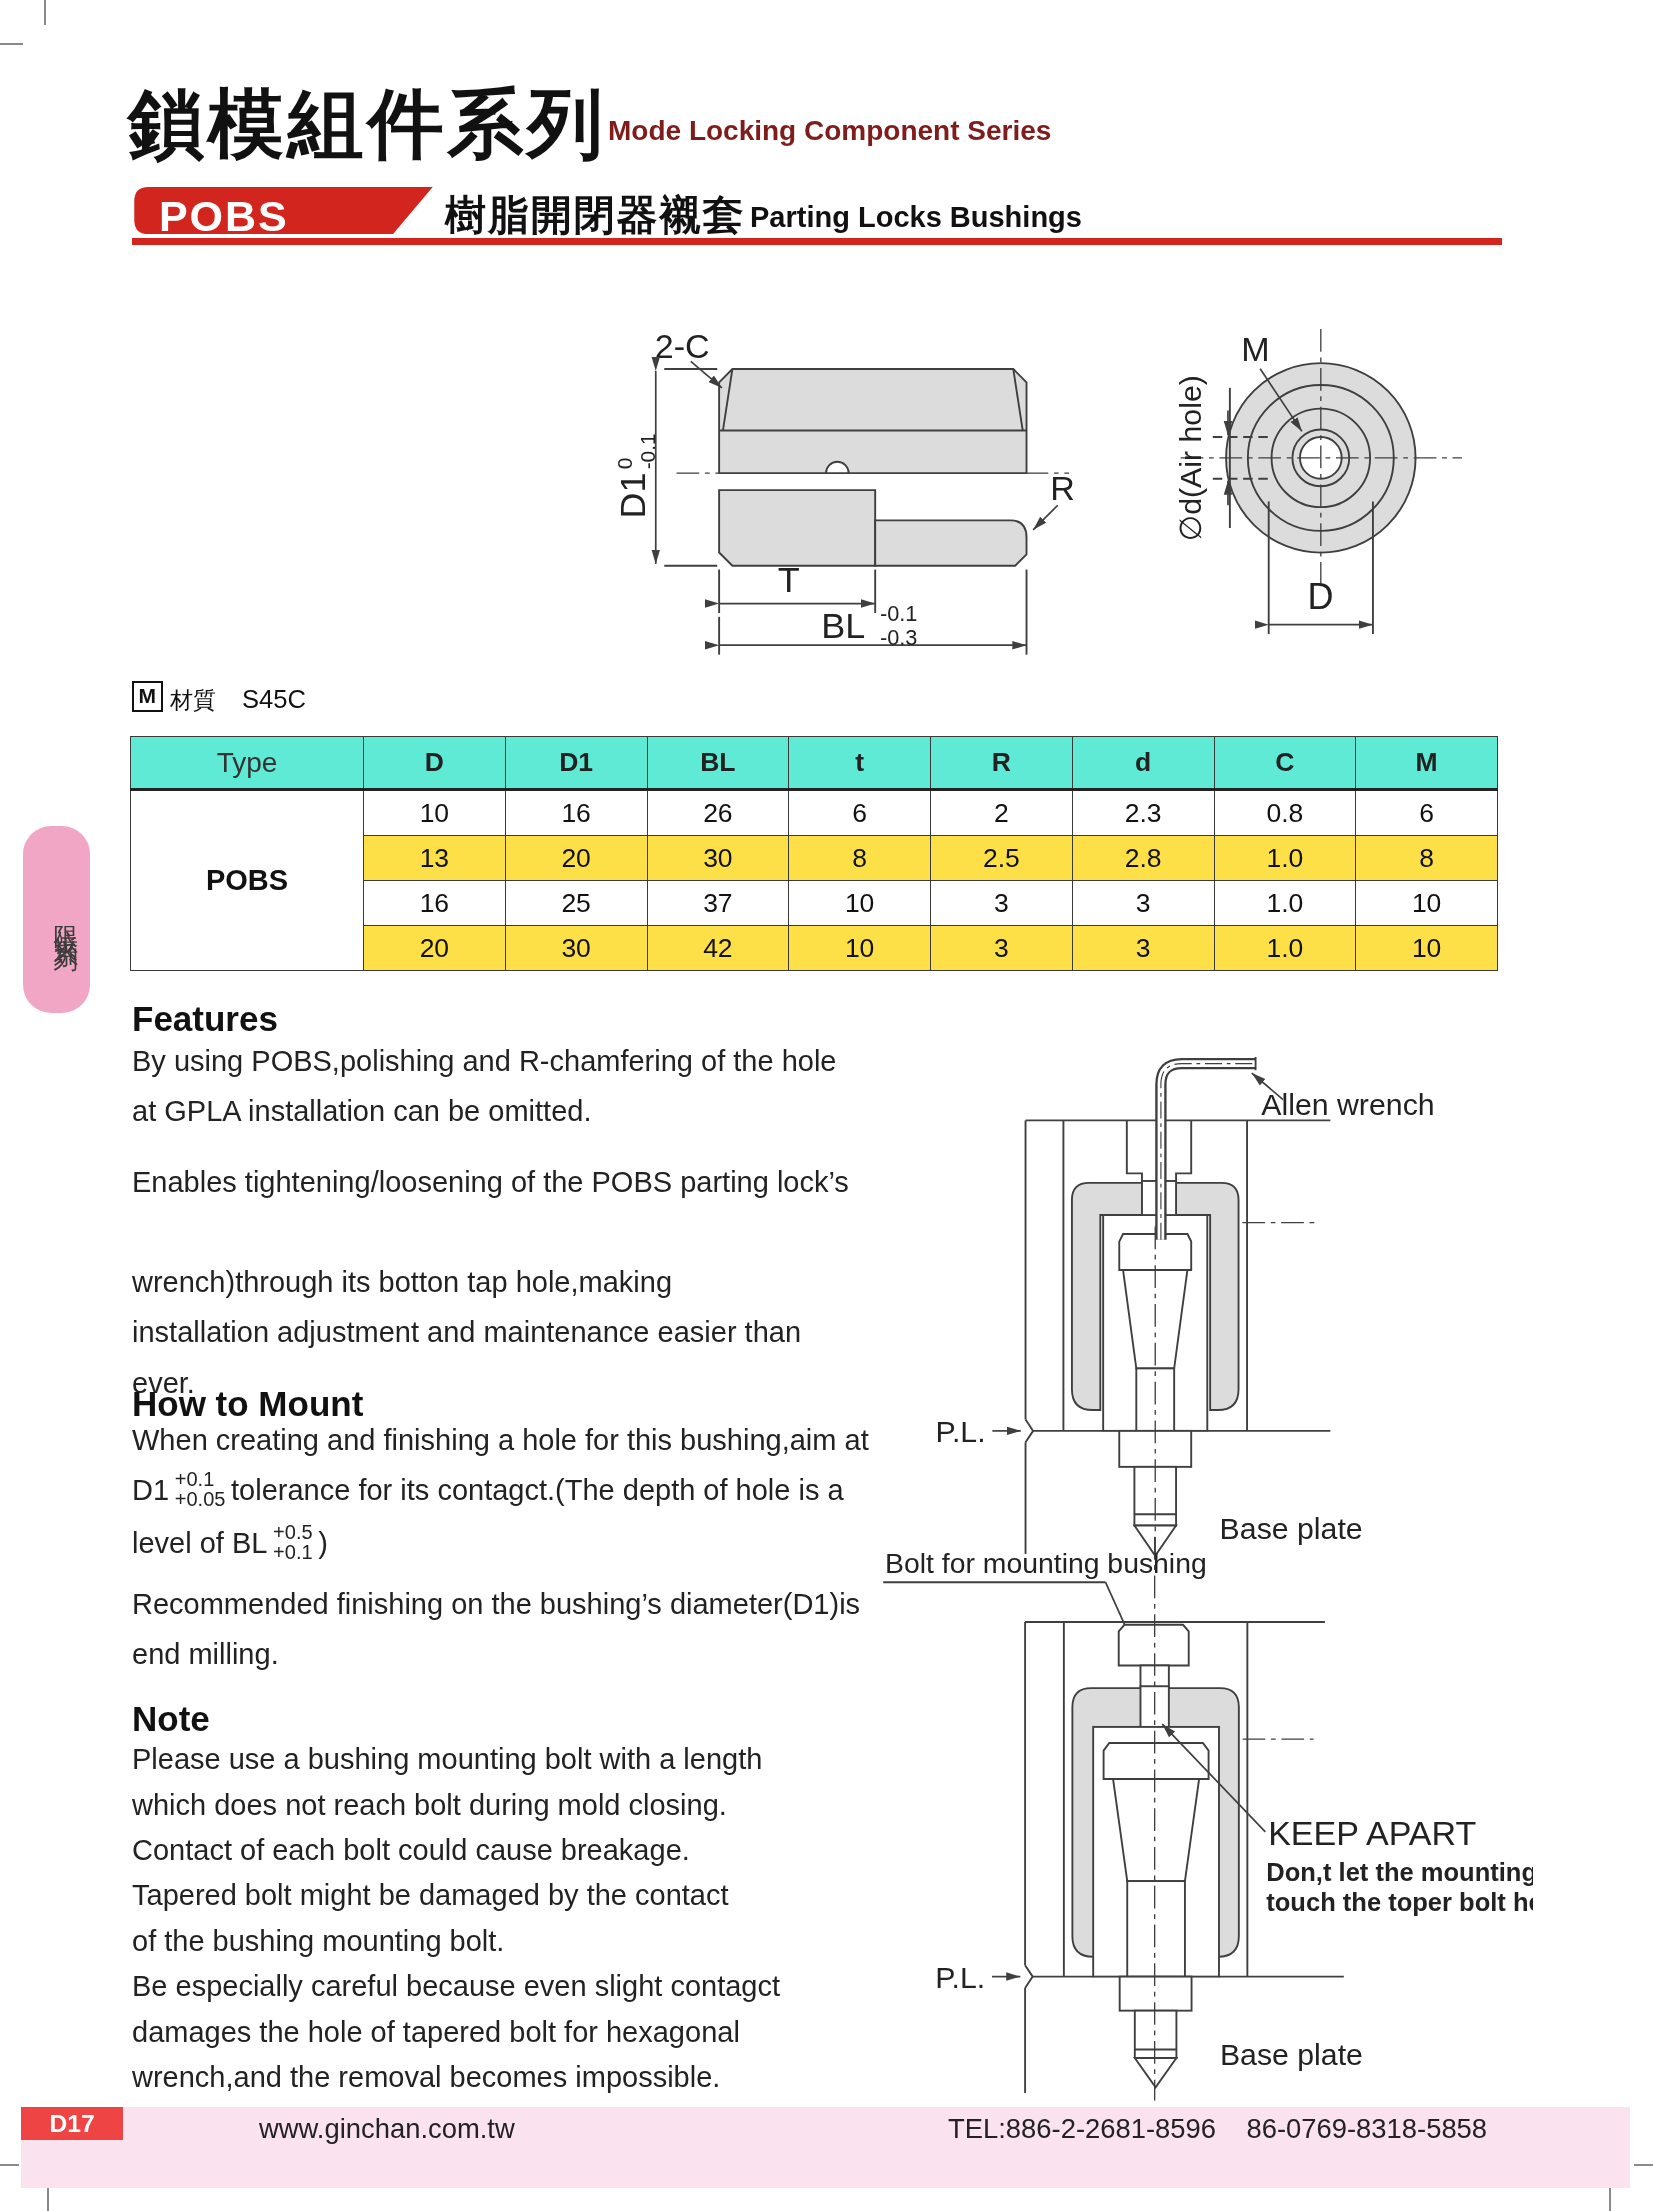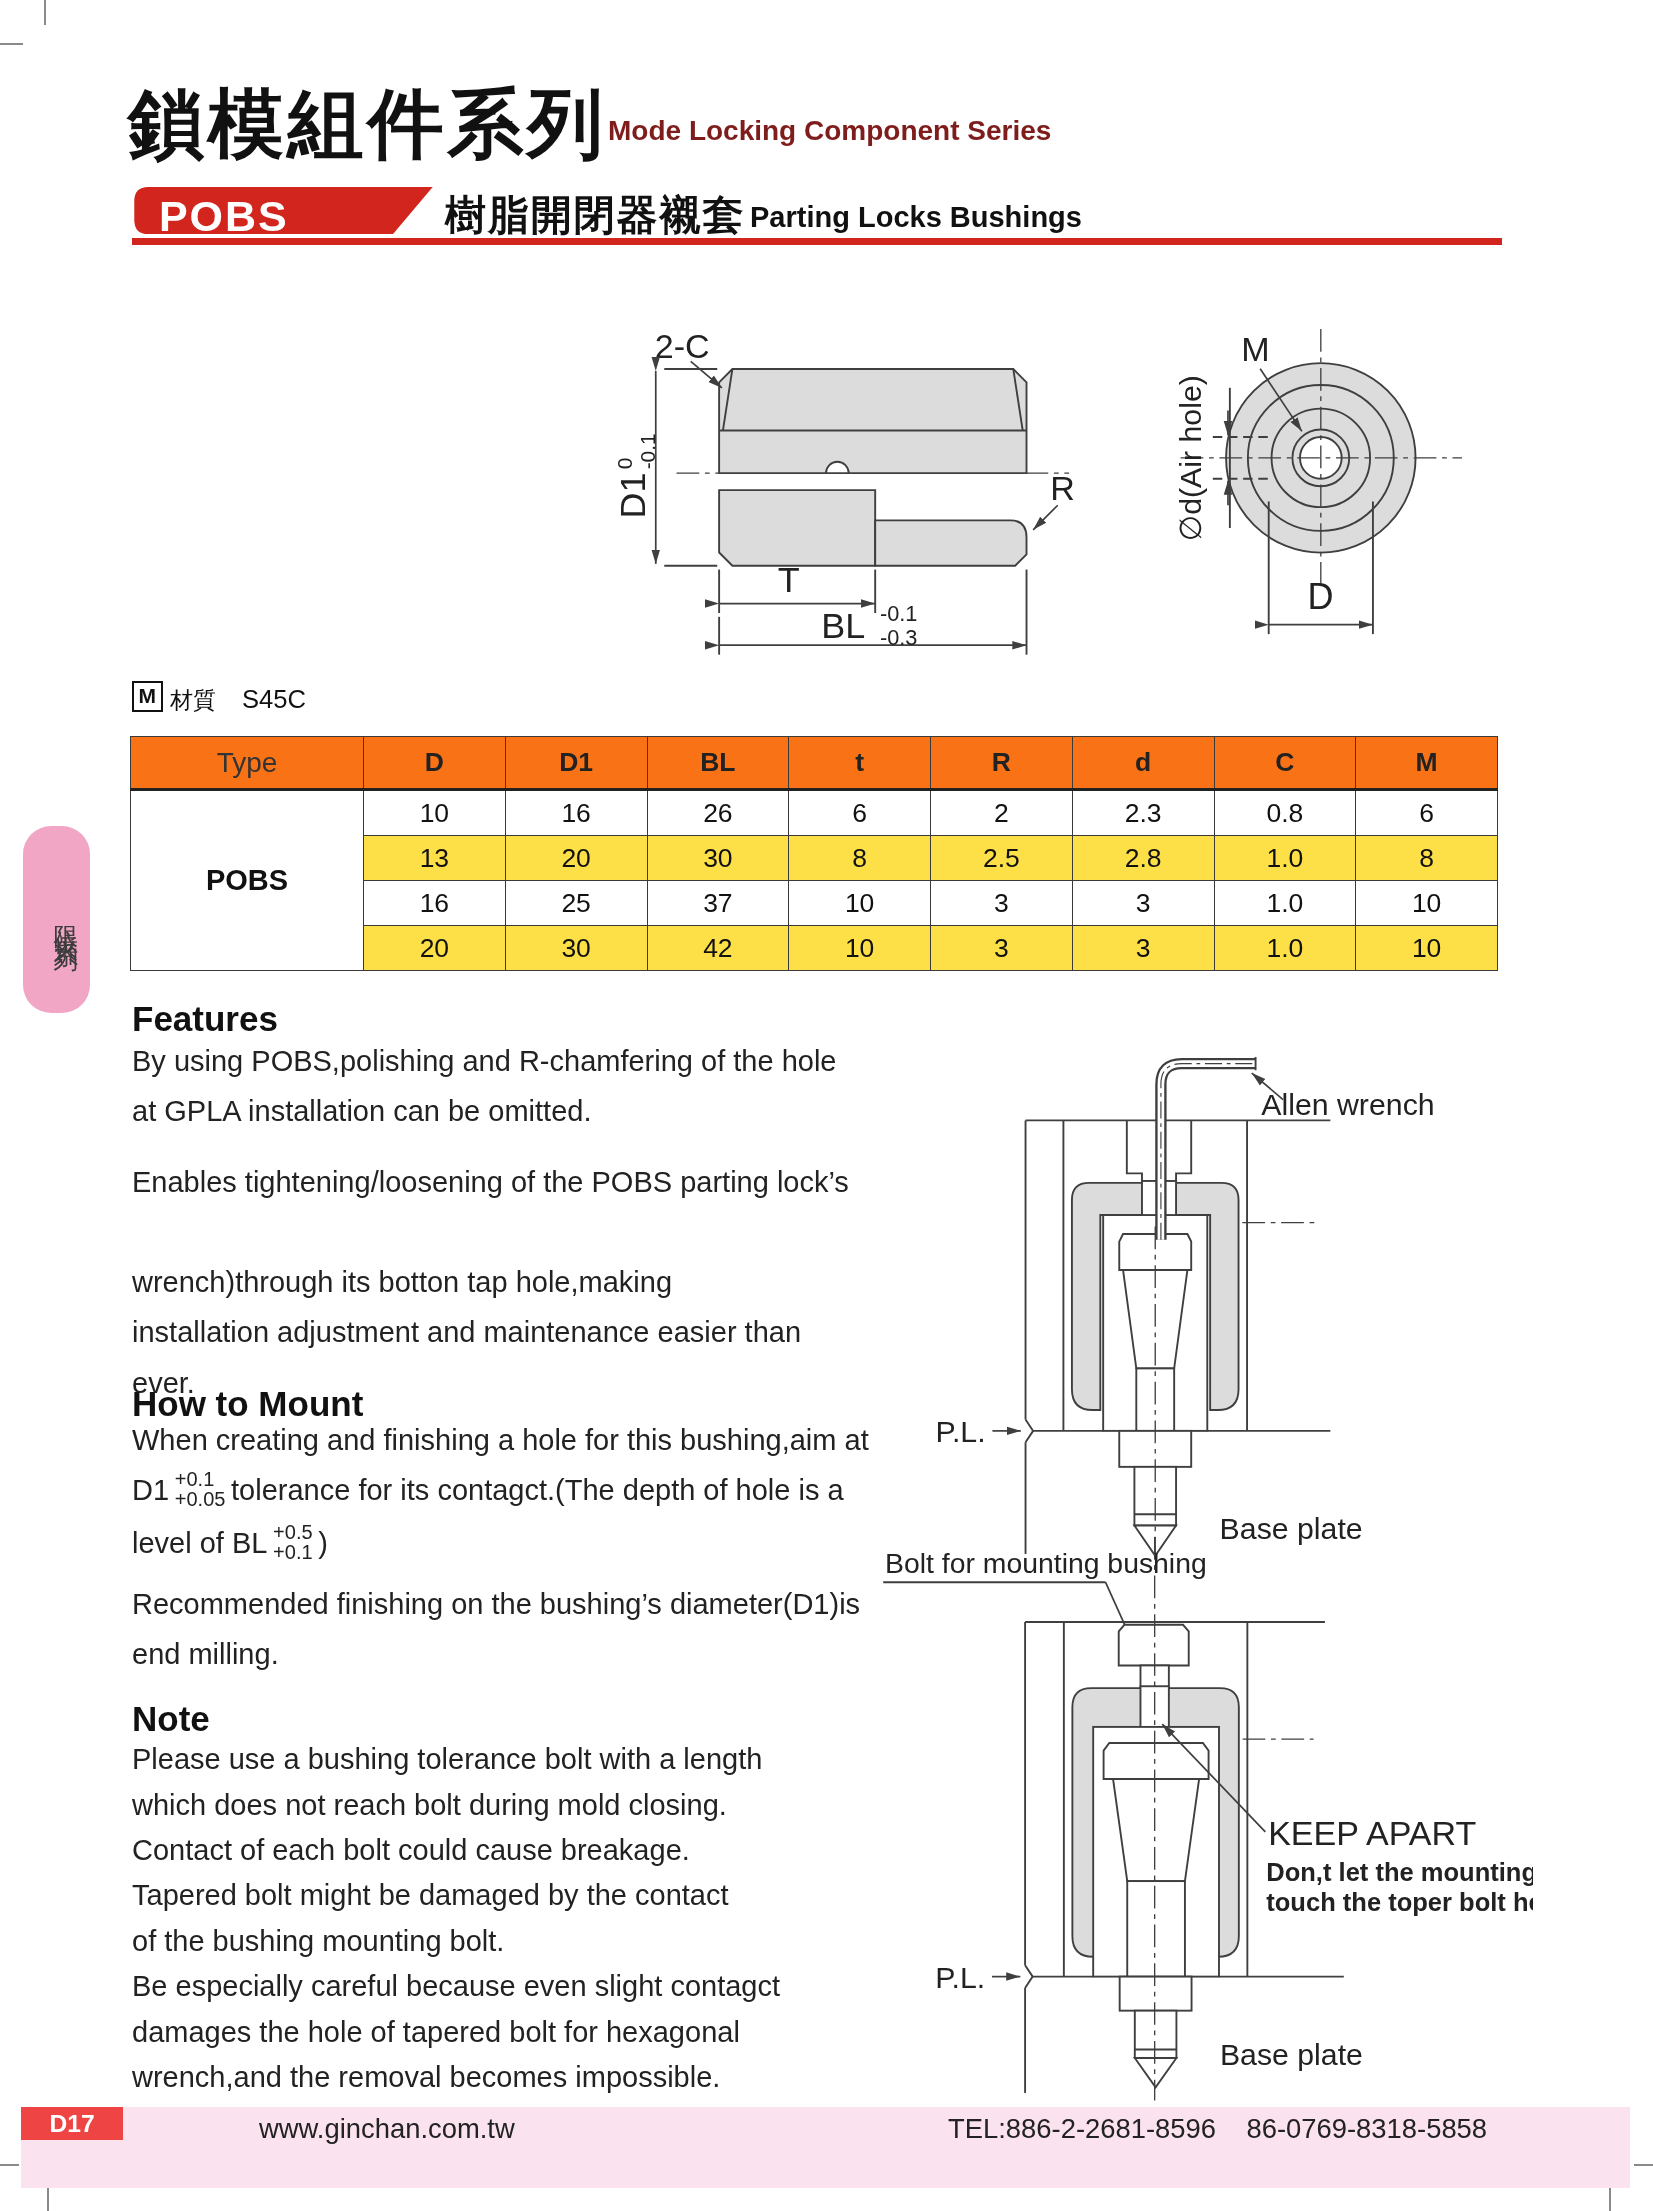--- a/index.html
+++ b/index.html
@@ -22,21 +22,21 @@
   .mat-cjk{left:170px;top:685px;font-size:23px;color:#111;}
   .mat-val{left:242px;top:685px;font-size:25.6px;color:#111;}
   
   .side-tab{left:23px;top:826px;width:67px;height:187px;background:#f2a6c6;border-radius:28px;}
   .side-tab span{position:absolute;right:7.6px;top:50%;transform:translateY(-50%);
      writing-mode:vertical-rl;font-size:24.6px;color:#3c3c3c;letter-spacing:5.7px;}
   
   table.spec{position:absolute;left:130px;top:736px;border-collapse:collapse;table-layout:fixed;
              width:1368px;font-size:26.5px;color:#111;}
   table.spec th,table.spec td{border:1.9px solid #3a3a3a;text-align:center;padding:0;}
-  table.spec th{background:#f97316;height:51px;font-weight:bold;color:#222;border-bottom:3.8px solid #222;}
+  table.spec th{background:#5eead4;height:51px;font-weight:bold;color:#222;border-bottom:3.8px solid #222;}
   table.spec th.type-h{font-weight:normal;font-size:28px;color:#333;}
   table.spec td{height:44px;background:#fff;}
   table.spec tr.alt td{background:#fde047;}
   table.spec td.type-cell{background:#fff;font-weight:bold;font-size:29px;}
   
   .h-sec{position:absolute;left:132px;font-size:35px;font-weight:bold;color:#111;}
   .tline{position:absolute;left:132px;font-size:29px;color:#222;white-space:pre;}
   .tolstack{display:inline-block;vertical-align:middle;margin:0 5.7px 5.7px 5.7px;line-height:20px;
             font-size:20px;text-align:left;}
   
@@ -232,21 +232,21 @@
   <div class="tline" style="top:1367px;">ever.</div>
 
   <div class="h-sec" style="top:1384px;">How to Mount</div>
   <div class="tline" style="top:1424px;">When creating and finishing a hole for this bushing,aim at</div>
   <div class="tline" style="top:1469px;"><span>D1</span><span class="tolstack"><span style="display:block;">+0.1</span><span style="display:block;">+0.05</span></span><span>tolerance for its contagct.(The depth of hole is a</span></div>
   <div class="tline" style="top:1522px;"><span>level of BL</span><span class="tolstack"><span style="display:block;">+0.5</span><span style="display:block;">+0.1</span></span><span>)</span></div>
   <div class="tline" style="top:1588px;">Recommended finishing on the bushing’s diameter(D1)is</div>
   <div class="tline" style="top:1638px;">end milling.</div>
 
   <div class="h-sec" style="top:1699px;">Note</div>
-  <div class="tline" style="top:1743px;">Please use a bushing tolerance bolt with a length</div>
+  <div class="tline" style="top:1743px;">Please use a bushing mounting bolt with a length</div>
   <div class="tline" style="top:1789px;">which does not reach bolt during mold closing.</div>
   <div class="tline" style="top:1834px;">Contact of each bolt could cause breakage.</div>
   <div class="tline" style="top:1879px;">Tapered bolt might be damaged by the contact</div>
   <div class="tline" style="top:1925px;">of the bushing mounting bolt.</div>
   <div class="tline" style="top:1970px;">Be especially careful because even slight contagct</div>
   <div class="tline" style="top:2016px;">damages the hole of tapered bolt for hexagonal</div>
   <div class="tline" style="top:2061px;">wrench,and the removal becomes impossible.</div>
 
   <svg class="abs" style="left:909px;top:1003px;" width="625" height="568" viewBox="0 0 660 600">
     <defs>

